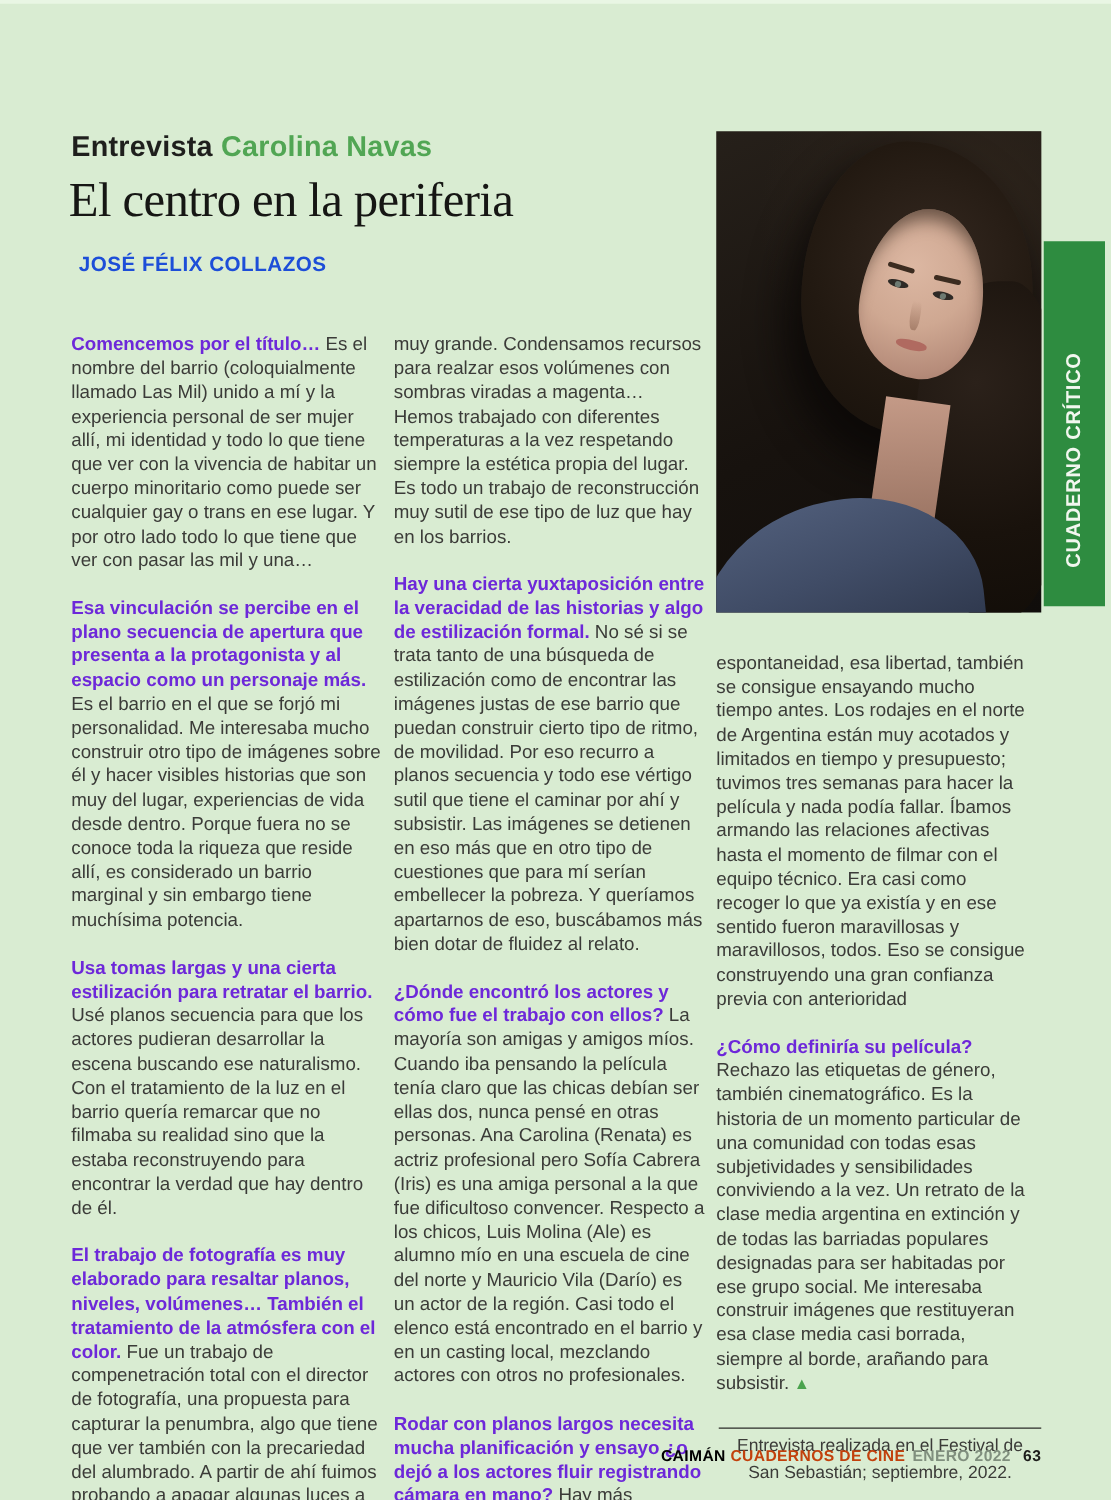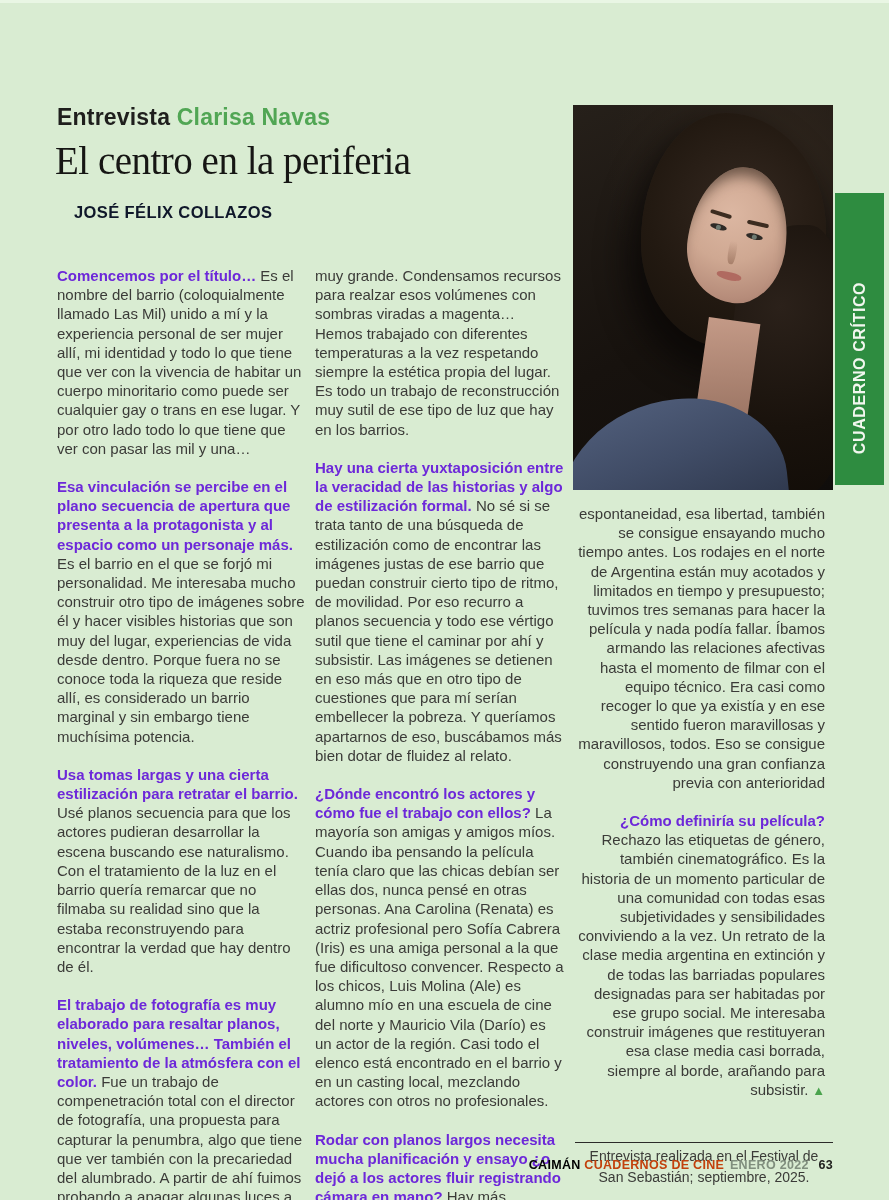--- a/index.html
+++ b/index.html
@@ -18,33 +18,33 @@
     position:absolute;left:57px;top:104px;
     font-size:23px;font-weight:700;letter-spacing:.2px;color:#1f1f1d;
   }
   .kicker .green{color:#51a654;}
   .headline{
     position:absolute;left:55px;top:138px;margin:0;
     font-family:"Liberation Serif","DejaVu Serif",serif;
     font-weight:400;font-size:39px;letter-spacing:-.5px;color:#161614;
   }
   .byline{
-    position:absolute;left:74px;top:203px;
-    font-size:16.5px;font-weight:700;letter-spacing:.4px;color:#0f172a;
+    position:absolute;left:63px;top:203px;
+    font-size:16.5px;font-weight:700;letter-spacing:.4px;color:#1d4ed8;
   }
 
   
   .col{
     position:absolute;width:250px;
     font-size:15px;line-height:19.2px;color:#3b3b38;
     text-align:left;
   }
   .col-1{left:57px;top:266px;}
   .col-2{left:315px;top:266px;}
-  .col-3{left:573px;top:504px;width:252px;text-align:right;}
+  .col-3{left:573px;top:521px;width:252px;}
   .para{margin:0 0 19px 0;}
   .para:last-child{margin-bottom:0;}
   .seg-bold{font-weight:700;color:#6d28d9;}
   .seg-italic{}
   .seg-marker{color:#4aa34d;font-size:13px;}
 
   
   .photo{
     position:absolute;left:573px;top:105px;width:260px;height:385px;margin:0;
     overflow:hidden;
@@ -125,21 +125,21 @@
   .footer .issue{color:#808f7e;font-weight:700;margin:0 2px;}
   .footer .pagenum{color:#1d1d1b;margin-left:4px;}
 </style>
 </head>
 <body>
 
 <div class="page">
 
   <div class="kicker">
     <span>Entrevista</span>
-    <span class="green">Clarisa Navas</span>
+    <span class="green">Carolina Navas</span>
   </div>
 
   <h1 class="headline">El centro en la periferia</h1>
 
   <div class="byline">JOSÉ FÉLIX COLLAZOS</div>
 
   <figure class="photo">
     <div class="ph-hair"></div>
     <div class="ph-hair2"></div>
     <div class="ph-neck"></div>
@@ -170,21 +170,21 @@
       <p class="para"><span class="seg-bold">¿Dónde encontró los actores y cómo fue el trabajo con ellos? </span><span class="seg-normal">La mayoría son amigas y amigos míos. Cuando iba pensando la película tenía claro que las chicas debían ser ellas dos, nunca pensé en otras personas. Ana Carolina (Renata) es actriz profesional pero Sofía Cabrera (Iris) es una amiga personal a la que fue dificultoso convencer. Respecto a los chicos, Luis Molina (Ale) es alumno mío en una escuela de cine del norte y Mauricio Vila (Darío) es un actor de la región. Casi todo el elenco está encontrado en el barrio y en un </span><span class="seg-italic">casting</span><span class="seg-normal"> local, mezclando actores con otros no profesionales.</span></p>
       <p class="para"><span class="seg-bold">Rodar con planos largos necesita mucha planificación y ensayo ¿o dejó a los actores fluir registrando cámara en mano? </span><span class="seg-normal">Hay más planificación de lo que parece, pero creo que esa</span></p>
     </div>
   <div class="col col-3">
       <p class="para"><span class="seg-normal">espontaneidad, esa libertad, también se consigue ensayando mucho tiempo antes. Los rodajes en el norte de Argentina están muy acotados y limitados en tiempo y presupuesto; tuvimos tres semanas para hacer la película y nada podía fallar. Íbamos armando las relaciones afectivas hasta el momento de filmar con el equipo técnico. Era casi como recoger lo que ya existía y en ese sentido fueron maravillosas y maravillosos, todos. Eso se consigue construyendo una gran confianza previa con anterioridad</span></p>
       <p class="para"><span class="seg-bold">¿Cómo definiría su película? </span><span class="seg-normal">Rechazo las etiquetas de género, también cinematográfico. Es la historia de un momento particular de una comunidad con todas esas subjetividades y sensibilidades conviviendo a la vez. Un retrato de la clase media argentina en extinción y de todas las barriadas populares designadas para ser habitadas por ese grupo social. Me interesaba construir imágenes que restituyeran esa clase media casi borrada, siempre al borde, arañando para subsistir.</span><span class="seg-marker"> ▲</span></p>
     </div>
 
   <div class="credit">
     <div>Entrevista realizada en el Festival de</div>
-    <div>San Sebastián; septiembre, 2025.</div>
+    <div>San Sebastián; septiembre, 2022.</div>
   </div>
 
   <div class="footer">
     <span class="brand">CAIMÁN</span>
     <span class="brand-suffix">CUADERNOS DE CINE</span>
     <span class="issue">ENERO 2022</span>
     <span class="pagenum">63</span>
   </div>
 
 </div>

